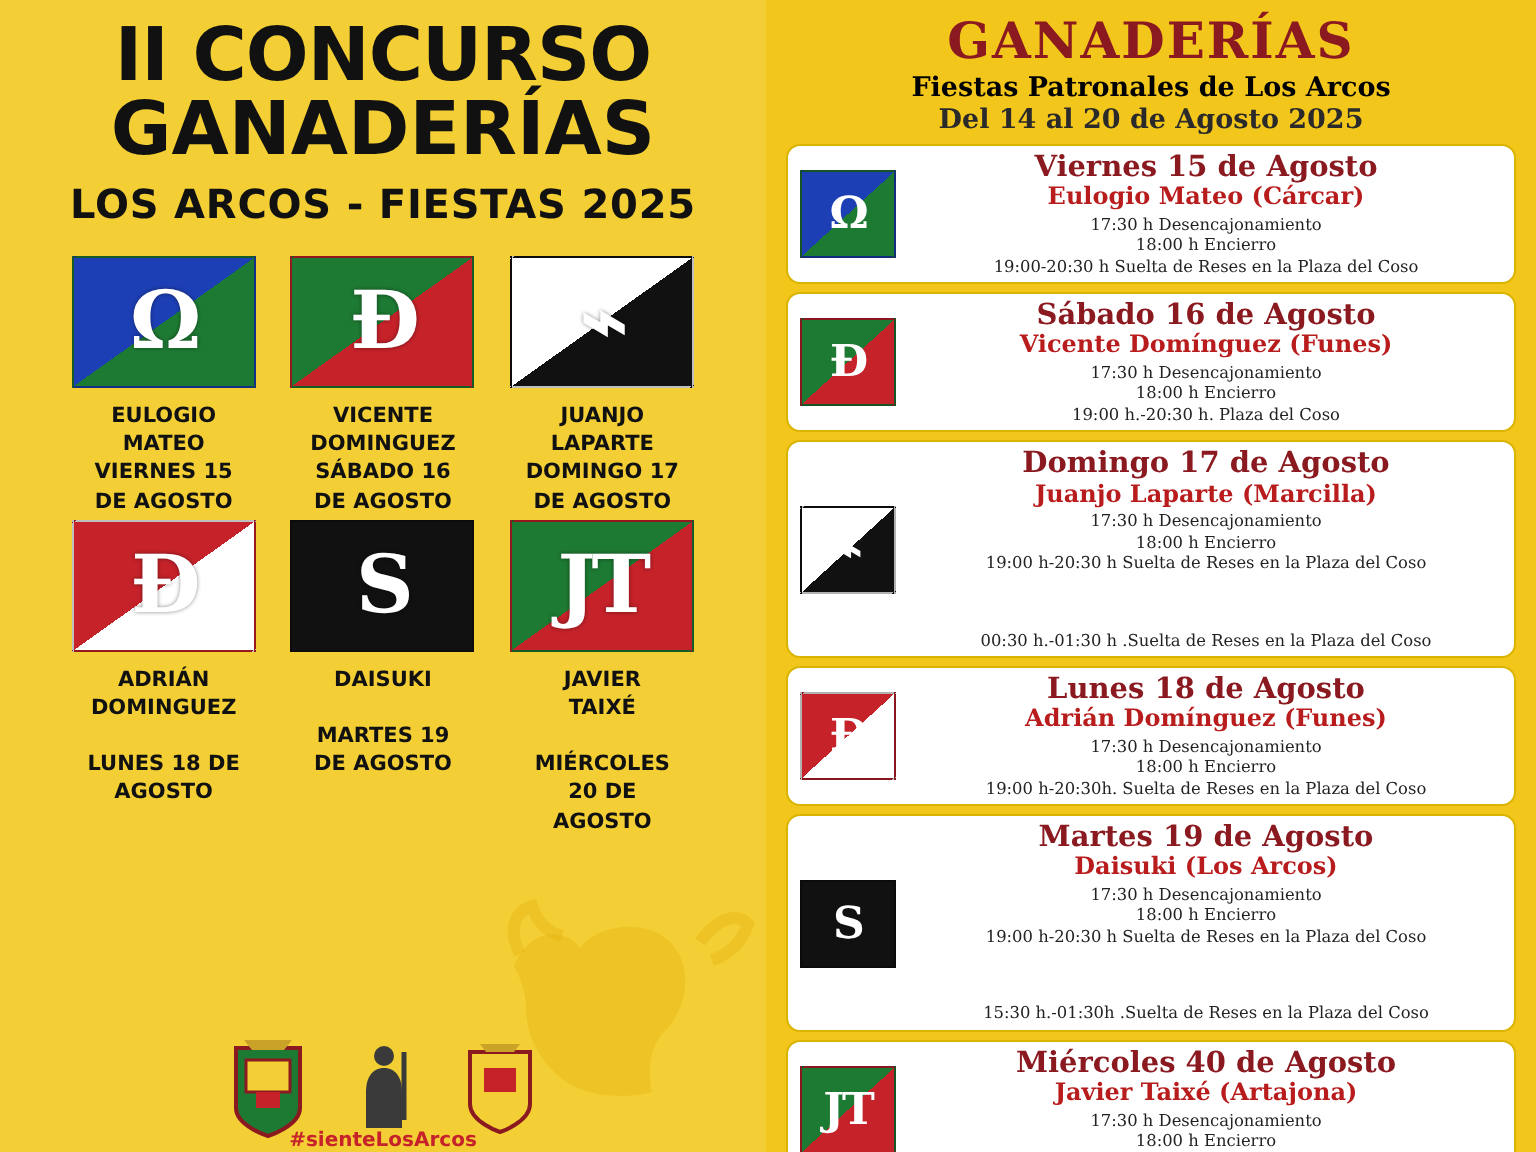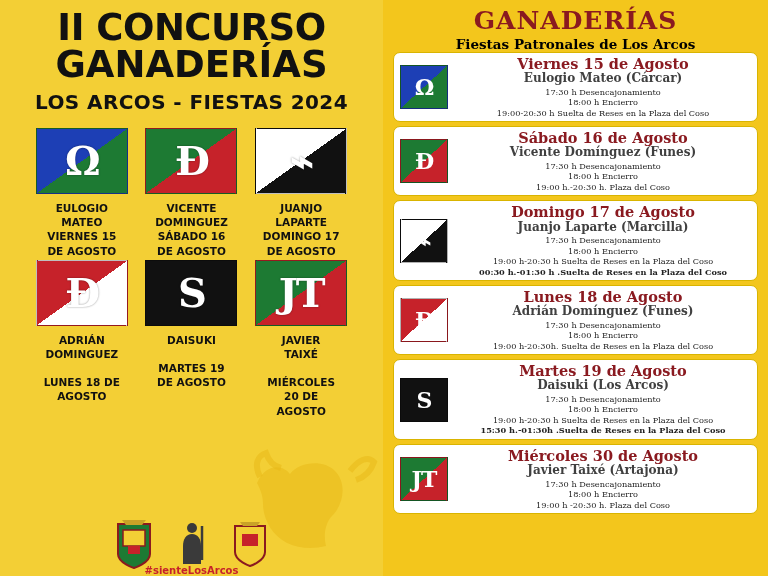--- a/index.html
+++ b/index.html
@@ -177,41 +177,41 @@
   .d-date {
     font-family:"DejaVu Serif", serif;
     font-weight:bold;
     font-size: 14.5px;
     color:#8a1a20;
   }
   .d-name {
     font-family:"DejaVu Serif", serif;
     font-weight:bold;
     font-size: 12px;
-    color:#404040;
+    color:#b91c1c;
     margin-bottom: 1px;
   }
   .d-line {
     font-family:"DejaVu Serif", serif;
     font-size: 8.2px;
     color:#222;
     line-height: 1.28;
   }
-  .d-line.bold { font-weight: bold; }
+  .d-line.bold { font-weight: normal; margin-top: 28px; }
 </style>
 </head>
 <body>
 
 <div class="poster">
 
   <div class="left">
     <div class="title-block">
       <div class="t1">II CONCURSO</div>
       <div class="t2">GANADERÍAS</div>
-      <div class="t3">LOS ARCOS - FIESTAS 2024</div>
+      <div class="t3">LOS ARCOS - FIESTAS 2025</div>
     </div>
 
     <div class="logo-grid" id="brand-grid">
         <div class="logo-cell">
           <div class="brand bg-blue-green">
             <div class="glyph">Ω</div>
           </div>
           <div class="cap">EULOGIO
 MATEO
 VIERNES 15
@@ -290,20 +290,21 @@
         <path d="M10 4h20l-3 4H13z" fill="#c9a227"></path>
       </svg>
     </div>
     <div class="hashtag">#sienteLosArcos</div>
   </div>
 
   <div class="right">
     <div class="r-head">
       <div class="r-t1">GANADERÍAS</div>
       <div class="r-t2">Fiestas Patronales de Los Arcos</div>
+      <div class="r-t3">Del 14 al 20 de Agosto 2025</div>
     </div>
     <div id="day-list">
         <div class="day-card">
           <div class="day-logo bg-blue-green">
             <div class="glyph">Ω</div>
           </div>
           <div class="day-body">
             <div class="d-date">Viernes 15 de Agosto</div>
             <div class="d-name">Eulogio Mateo (Cárcar)</div>
             <div class="d-line">17:30  h Desencajonamiento</div>
@@ -359,21 +360,21 @@
             <div class="d-line">18:00 h  Encierro</div>
             <div class="d-line">19:00 h-20:30 h Suelta de Reses en la Plaza del Coso</div>
             <div class="d-line bold">15:30 h.-01:30h .Suelta de Reses en la Plaza del Coso</div>
           </div>
         </div>
         <div class="day-card">
           <div class="day-logo bg-green-red2">
             <div class="glyph">JT</div>
           </div>
           <div class="day-body">
-            <div class="d-date">Miércoles 30 de Agosto</div>
+            <div class="d-date">Miércoles 40 de Agosto</div>
             <div class="d-name">Javier Taixé (Artajona)</div>
             <div class="d-line">17:30  h Desencajonamiento</div>
             <div class="d-line">18:00 h Encierro</div>
             <div class="d-line">19:00 h -20:30 h. Plaza del Coso</div>
           </div>
         </div>
       </div>
   </div>
 
 </div>

